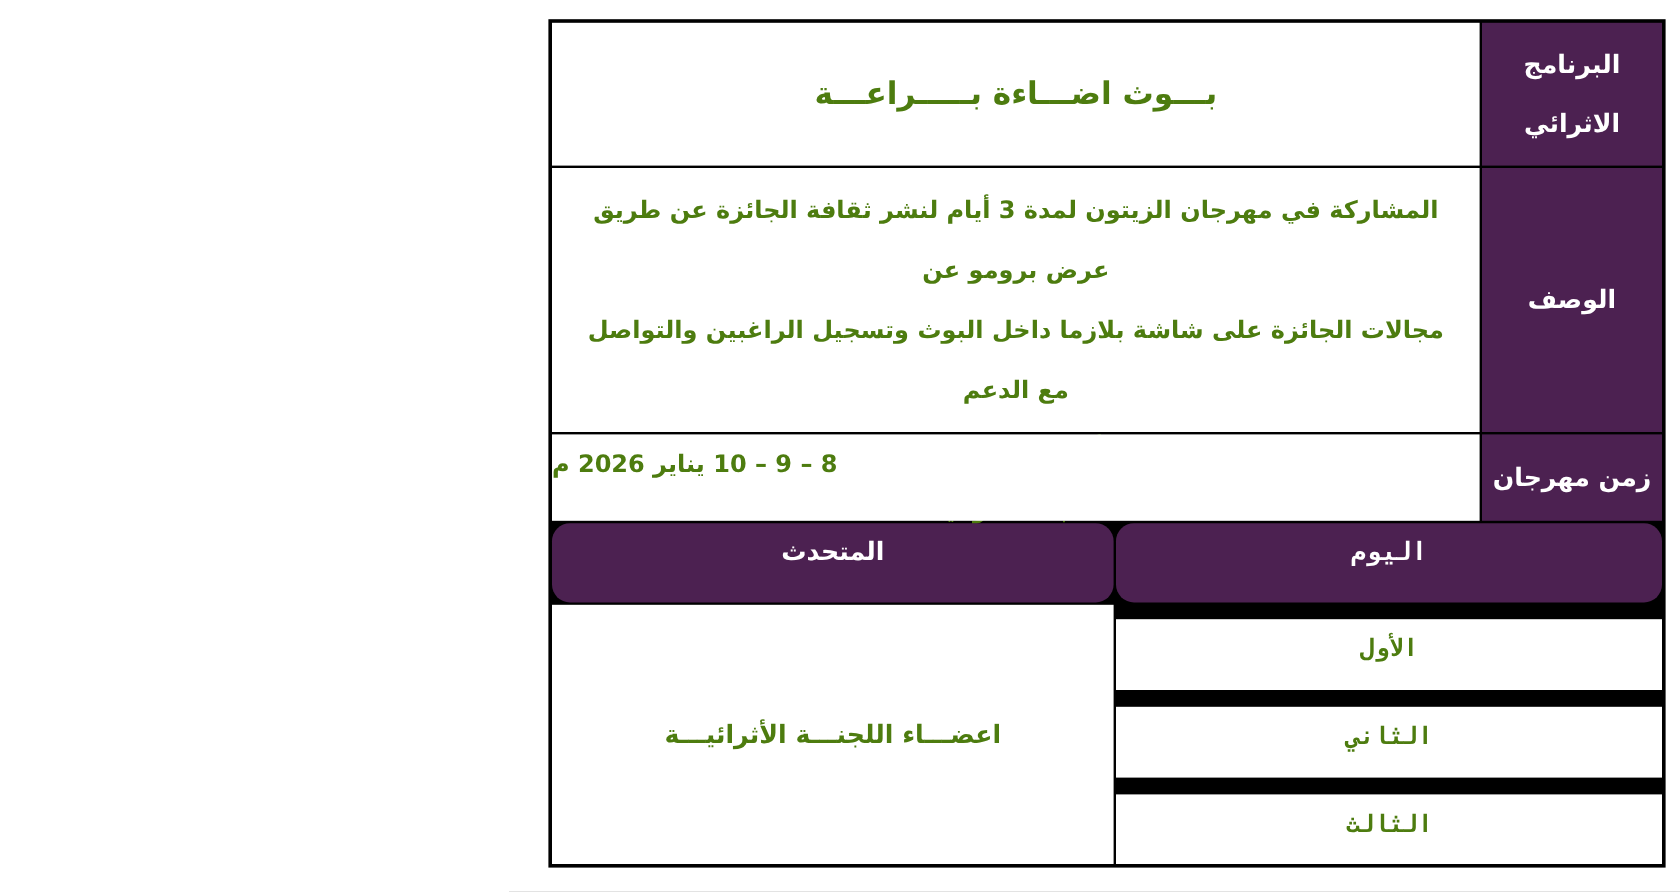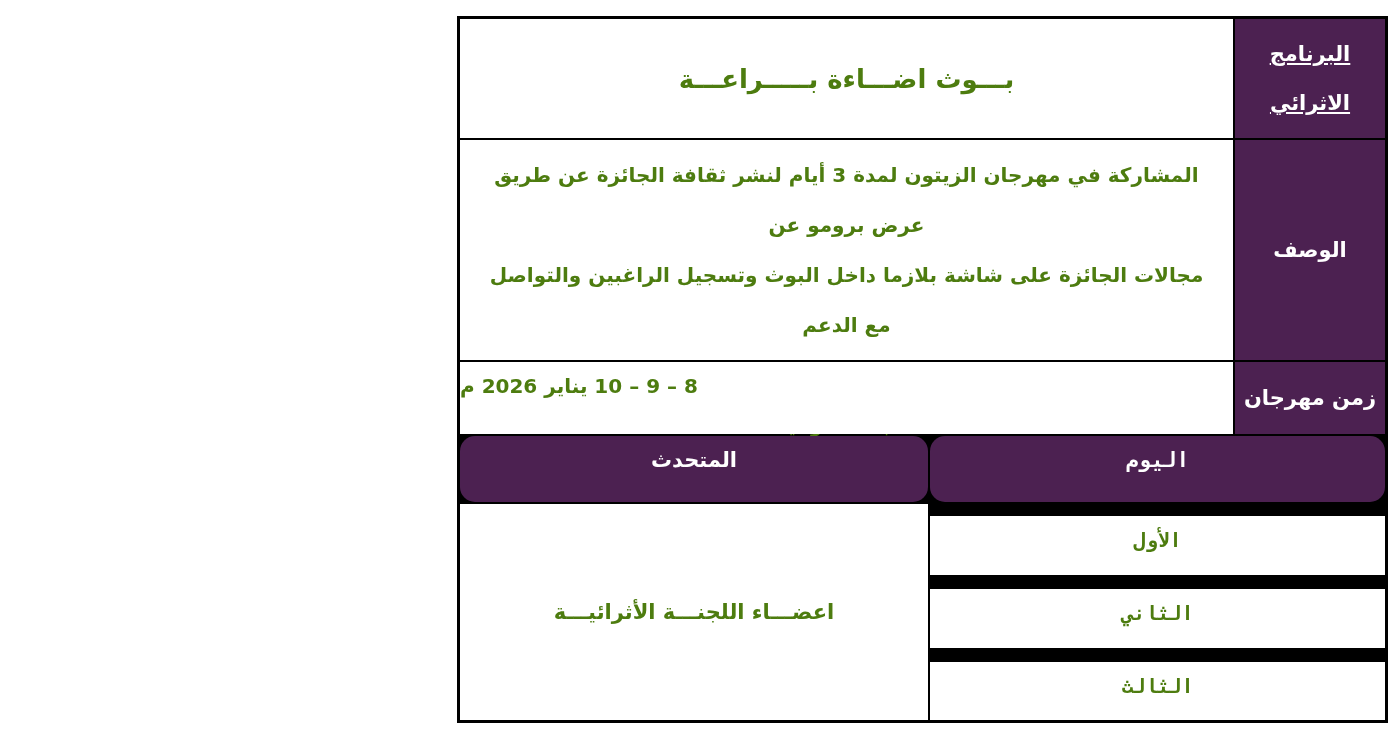--- a/index.html
+++ b/index.html
@@ -40,21 +40,21 @@
     text-align: center;
   }
   .hcell {
     background: #4C2151;
     color: #ffffff;
     font-weight: bold;
     display: flex; align-items: center; justify-content: center;
     text-align: center;
   }
   .title-cell { font-size: 26px; letter-spacing: 0.5px; }
-  .label-program { font-size: 21px; line-height: 2.3; padding: 10px 14px; text-decoration: underline; }
+  .label-program { font-size: 21px; line-height: 2.3; padding: 10px 14px; }
   .label-desc, .label-time { font-size: 21px; }
   .desc-cell {
     flex-direction: column;
     align-items: center; justify-content: flex-start;
     padding: 10px 18px 0 18px;
     font-size: 20px; line-height: 50px;
   }
   .time-cell { align-items: flex-start; padding-top: 12px; font-size: 20px; justify-content: flex-end; }
   .sched-header { align-items: flex-start; padding-top: 12px; font-size: 21px; border-radius: 15px; }
   .day-cell { align-items: flex-start; padding-top: 12px; font-size: 20px; margin-top: 12px; }

